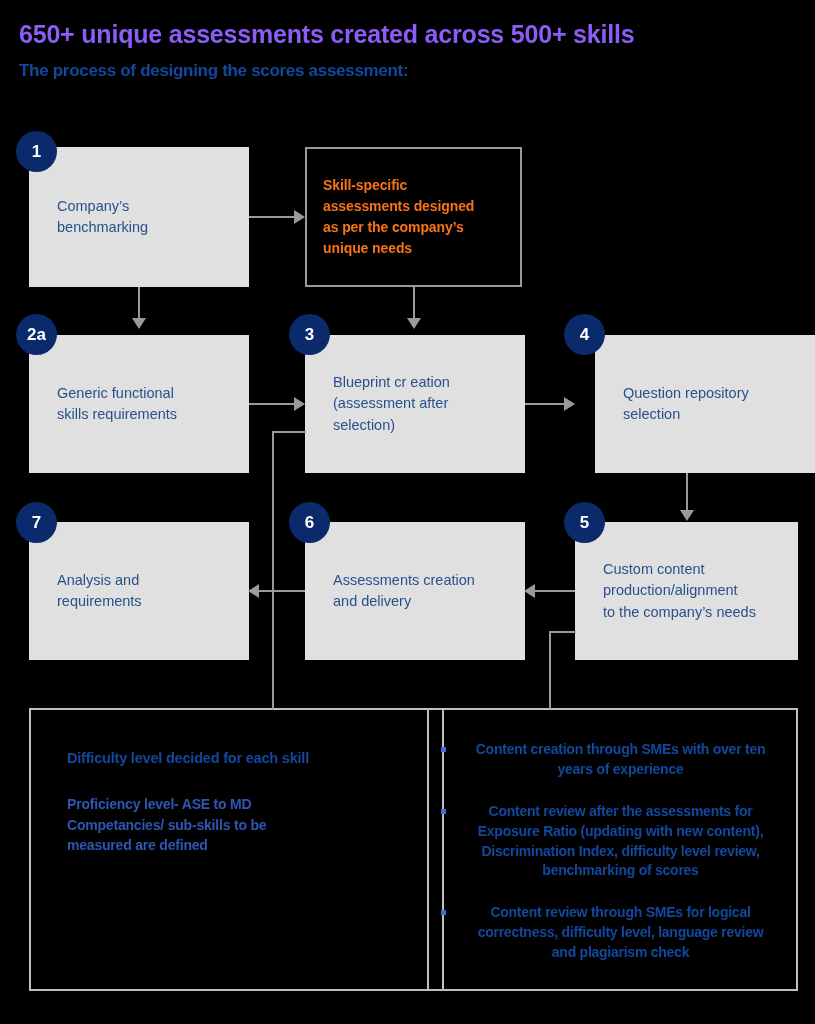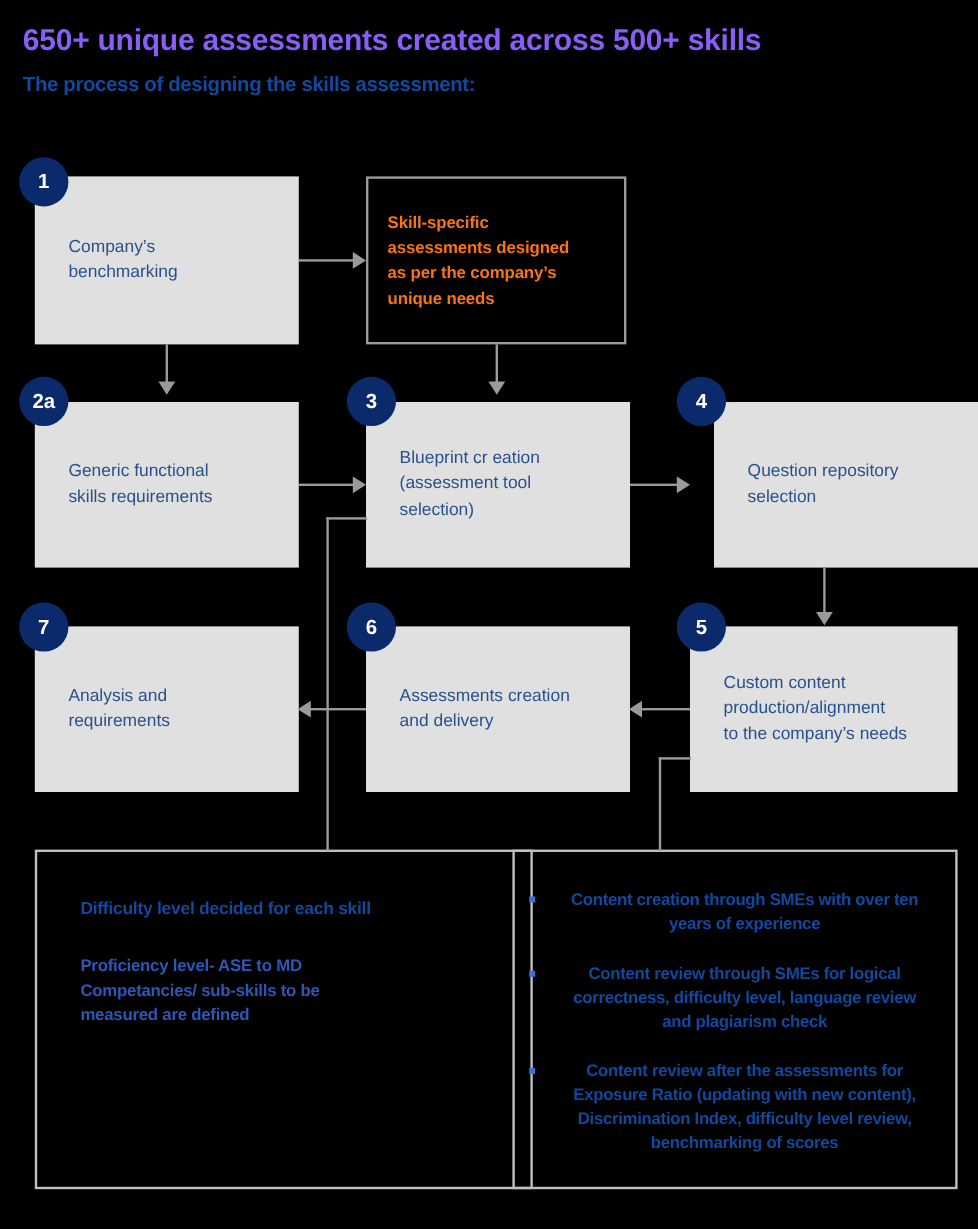--- a/index.html
+++ b/index.html
@@ -172,21 +172,21 @@
     top: 7px;
     width: 5px;
     height: 5px;
     background: #3a6fd8;
   }
 </style>
 </head>
 <body>
 
 <div id="header-title">650+ unique assessments created across 500+ skills</div>
-<div id="header-subtitle">The process of designing the skills assessment:</div>
+<div id="header-subtitle">The process of designing the scores assessment:</div>
 
 <div class="conn conn-h" style="left:249px; top:216px; width:46px;"></div>
 <div class="arrow-head arrow-right" style="left:294px; top:210px;"></div>
 
 <div class="conn conn-v" style="left:138px; top:287px; height:32px;"></div>
 <div class="arrow-head arrow-down" style="left:132px; top:318px;"></div>
 
 <div class="conn conn-v" style="left:413px; top:287px; height:32px;"></div>
 <div class="arrow-head arrow-down" style="left:407px; top:318px;"></div>
 
@@ -225,21 +225,21 @@
 </div>
 
 <div class="flow-box" style="left:29px; top:335px; width:220px; height:138px;">
   <div class="box-text">Generic functional
 skills requirements</div>
 </div>
 <div class="step-badge" style="left:16px; top:314px;">2a</div>
 
 <div class="flow-box" style="left:305px; top:335px; width:220px; height:138px;">
   <div class="box-text">Blueprint cr eation
-(assessment tool
+(assessment after
 selection)</div>
 </div>
 <div class="step-badge" style="left:289px; top:314px;">3</div>
 
 <div class="flow-box" style="left:595px; top:335px; width:247px; height:138px;">
   <div class="box-text">Question repository
 selection</div>
 </div>
 <div class="step-badge" style="left:564px; top:314px;">4</div>
 
@@ -273,21 +273,21 @@
 
 <div class="detail-panel" style="left:427px; top:708px; width:371px; height:283px;">
   <div class="panel-inner" style="padding:30px 20px 0 10px;text-align:center;">
     <ul class="bullet-list">
       <li class="bullet-item">
         <span class="bullet-dot"></span>
         <span>Content creation through SMEs with over ten years of experience</span>
       </li>
       <li class="bullet-item">
         <span class="bullet-dot"></span>
-        <span>Content review through SMEs for logical correctness, difficulty level, language review and plagiarism check</span>
+        <span>Content review after the assessments for Exposure Ratio (updating with new content), Discrimination Index, difficulty level review, benchmarking of scores</span>
       </li>
       <li class="bullet-item">
         <span class="bullet-dot"></span>
-        <span>Content review after the assessments for Exposure Ratio (updating with new content), Discrimination Index, difficulty level review, benchmarking of scores</span>
+        <span>Content review through SMEs for logical correctness, difficulty level, language review and plagiarism check</span>
       </li>
     </ul>
   </div>
 </div>
 
 </body></html>

